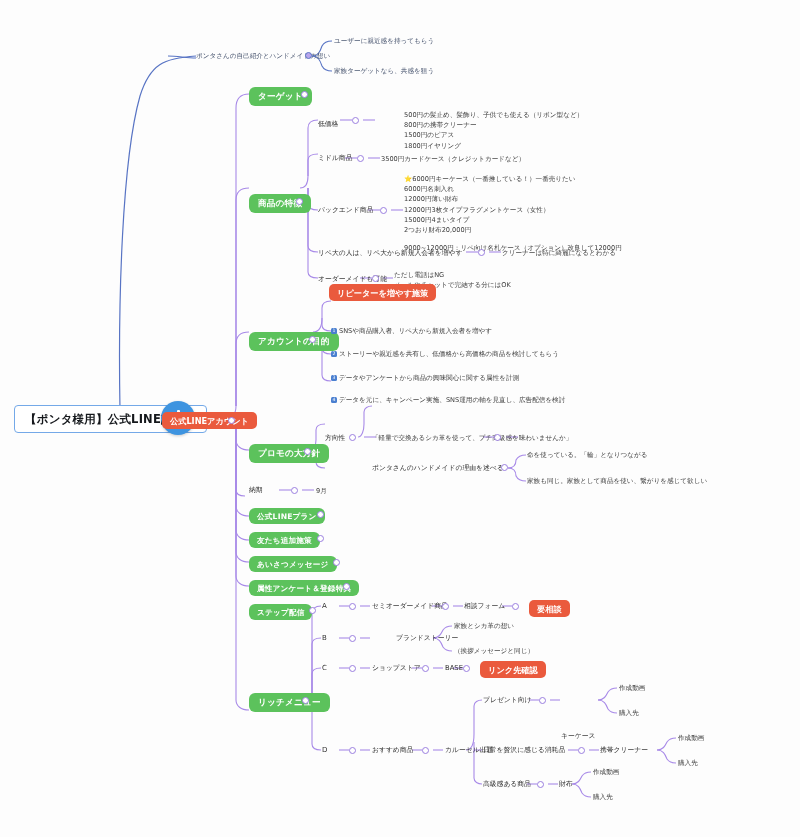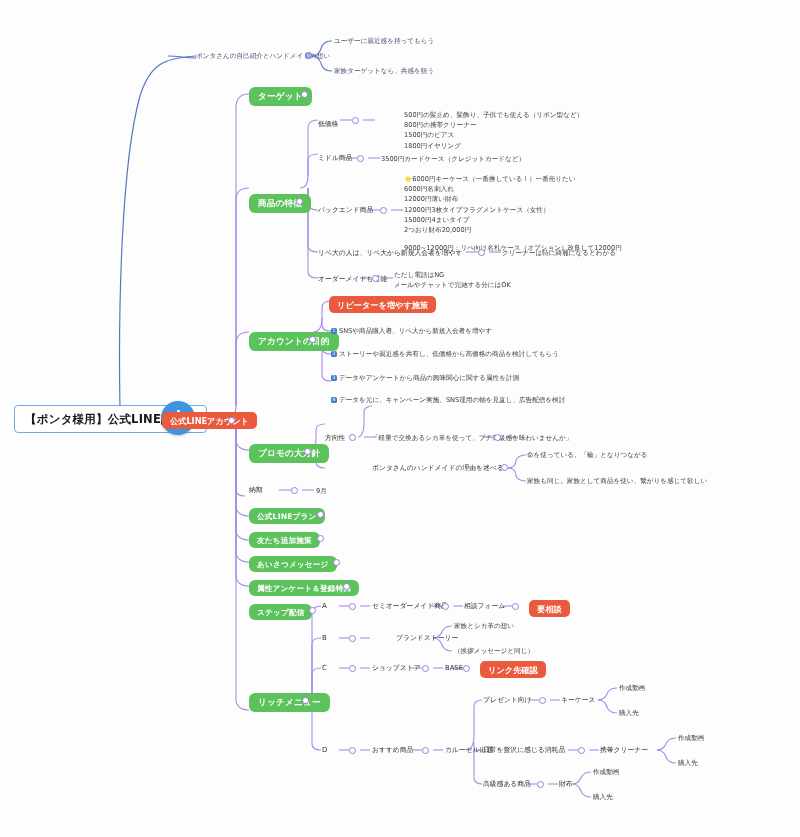--- a/index.html
+++ b/index.html
@@ -262,21 +262,21 @@
   <div class="node txt label" style="left:318px; top:275px;">オーダーメイドも可能</div>
   <div class="ring" style="left:372px; top:275px;"></div>
   <div class="node txt multi" style="left:394px; top:270px;">
     <div>ただし電話はNG</div>
     <div>メールやチャットで完結する分にはOK</div>
   </div>
 
   <div class="node pill-green" style="left:249px; top:332px;">アカウントの目的</div>
   <div class="ring" style="left:309px; top:336px;"></div>
 
-  <div class="node pill-red" style="left:329px; top:296px;">リピーターを増やす施策</div>
+  <div class="node pill-red" style="left:329px; top:284px;">リピーターを増やす施策</div>
 
   <div class="node txt" style="left:331px; top:327px;">
     <span class="num-badge">1</span><span>SNSや商品購入者、リペ大から新規入会者を増やす</span>
   </div>
   <div class="node txt" style="left:331px; top:350px;">
     <span class="num-badge">2</span><span>ストーリーや親近感を共有し、低価格から高価格の商品を検討してもらう</span>
   </div>
   <div class="node txt" style="left:331px; top:374px;">
     <span class="num-badge">3</span><span>データやアンケートから商品の興味関心に関する属性を計測</span>
   </div>
@@ -342,21 +342,21 @@
   <div class="node pill-red" style="left:480px; top:661px;">リンク先確認</div>
 
   <div class="node txt letter" style="left:322px; top:746px;">D</div>
   <div class="ring" style="left:349px; top:747px;"></div>
   <div class="node txt label" style="left:372px; top:746px;">おすすめ商品</div>
   <div class="ring" style="left:422px; top:747px;"></div>
   <div class="node txt label" style="left:445px; top:746px;">カルーセル出題</div>
 
   <div class="node txt label" style="left:483px; top:696px;">プレゼント向け</div>
   <div class="ring" style="left:539px; top:697px;"></div>
-  <div class="node txt label" style="left:561px; top:696px;text-align:center;">キーケース</div>
+  <div class="node txt label" style="left:561px; top:732px;text-align:center;">キーケース</div>
   <div class="node txt" style="left:619px; top:684px;">作成動画</div>
   <div class="node txt" style="left:619px; top:709px;">購入先</div>
 
   <div class="node txt label" style="left:483px; top:746px;">日常を贅沢に感じる消耗品</div>
   <div class="ring" style="left:578px; top:747px;"></div>
   <div class="node txt label" style="left:600px; top:746px;">携帯クリーナー</div>
   <div class="node txt" style="left:678px; top:734px;">作成動画</div>
   <div class="node txt" style="left:678px; top:759px;">購入先</div>
 
   <div class="node txt label" style="left:483px; top:780px;">高級感ある商品</div>

